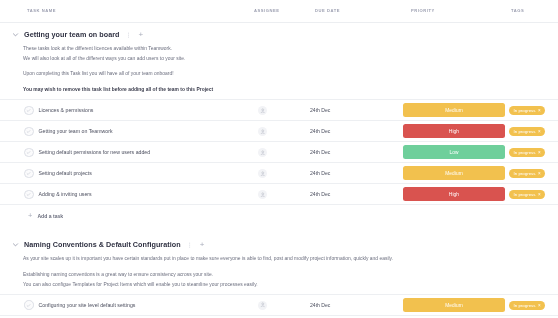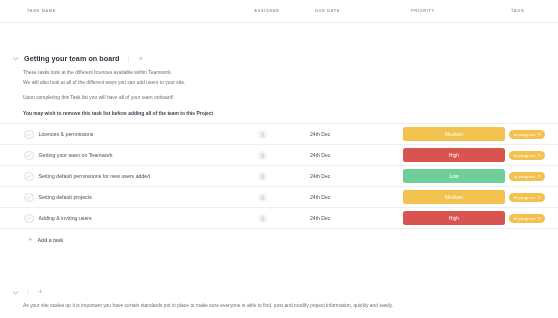--- a/index.html
+++ b/index.html
@@ -40,21 +40,21 @@
     text-transform: uppercase;
     white-space: nowrap;
   }
   .ch-taskname { left: 27px; }
   .ch-assignee { left: 254px; }
   .ch-duedate  { left: 315px; }
   .ch-priority { left: 411px; }
   .ch-tags     { left: 511px; }
 
   
-  .section { position: relative; margin-top: 24px; }
+  .section { position: relative; }
 
   .section-head {
     display: flex;
     align-items: center;
     padding: 7px 0 5px 11px;
     gap: 5px;
   }
   .chevron {
     width: 8px;
     height: 8px;
@@ -390,20 +390,21 @@
         </div>
         <div class="section-gap"></div>
       </div>
       <div class="section">
         <div class="section-head">
           <span class="chevron">
             <svg width="7" height="7" viewBox="0 0 10 10">
               <path d="M2 4 L5 7 L8 4" fill="none" stroke="currentColor" stroke-width="1.1" stroke-linecap="round" stroke-linejoin="round"></path>
             </svg>
           </span>
+          <span class="section-title">Naming Conventions &amp; Default Configuration</span>
           <span class="head-icon">⋮</span>
           <span class="head-icon plus">+</span>
         </div>
         <div class="desc">
           <p>As your site scales up it is important you have certain standards put in place to make sure everyone is able to find, post and modify project information, quickly and easily.</p>
           <p class="spacer">&nbsp;</p>
           <p>Establishing naming conventions is a great way to ensure consistency across your site.</p>
           <p>You can also configue Templates for Project Items which will enable you to steamline your processes easily.</p>
         </div>
         <div class="rows">

